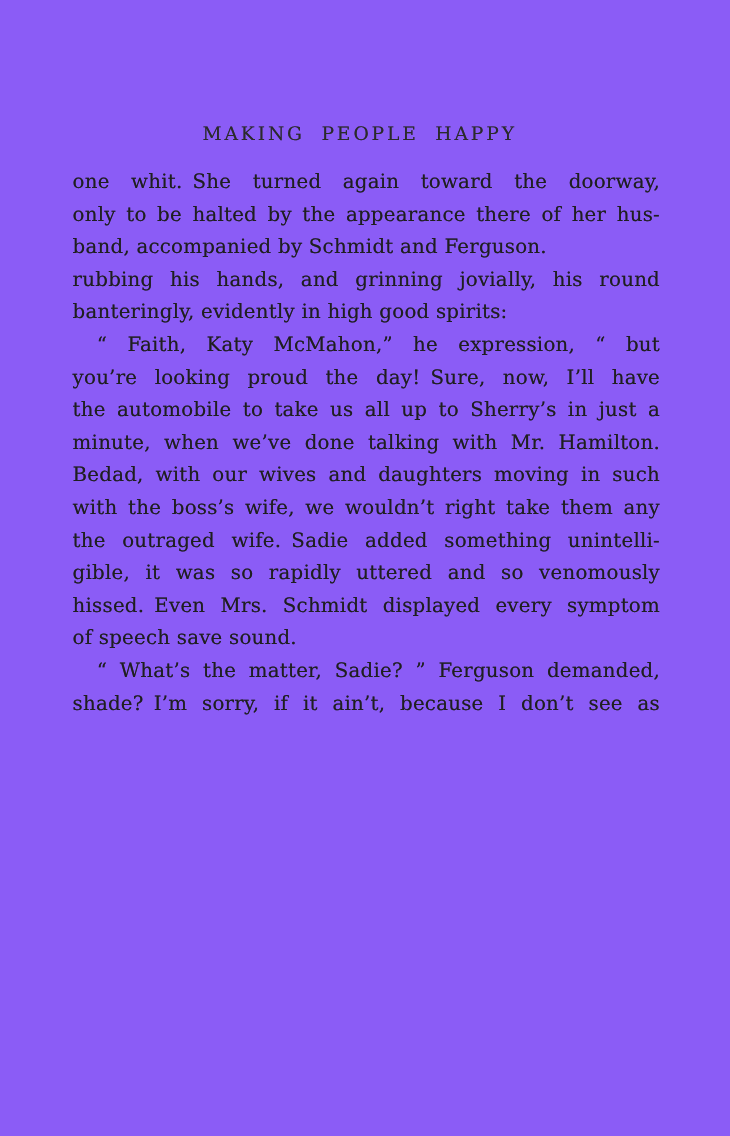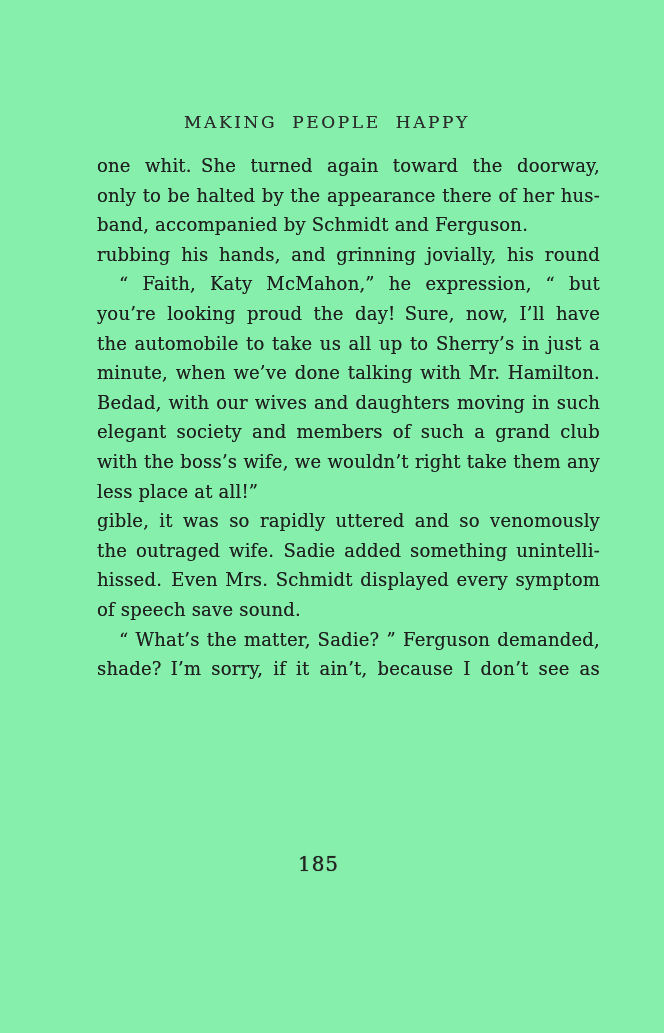--- a/index.html
+++ b/index.html
@@ -4,21 +4,21 @@
 <style>
   html, body {
     margin: 0;
     padding: 0;
     background: #ffffff;
   }
   .book-page {
     position: relative;
     width: 664px;
     height: 1033px;
-    background: #86efac;
+    background: #8b5cf6;
     font-family: "DejaVu Serif", "Liberation Serif", serif;
     color: #1f1f1f;
     overflow: hidden;
   }
   .running-header {
     position: absolute;
     top: 112px;
     left: 66px;
     width: 522px;
     text-align: center;
@@ -37,21 +37,20 @@
     width: 534px;
   }
   .line {
     font-size: 18px;
     line-height: 29.6px;
     letter-spacing: 0.2px;
     text-align: justify;
     text-align-last: justify;
     text-shadow: 0 0 0.55px rgba(25,25,25,0.6);
     white-space: normal;
-    margin-left: 31px;
   }
   .line.last {
     text-align-last: left;
   }
   .line.indent {
     text-indent: 22px;
   }
   .page-number {
     position: absolute;
     top: 852px;
@@ -68,30 +67,28 @@
 <body>
 
 <div class="book-page">
   <div class="running-header">MAKING PEOPLE HAPPY</div>
 
   <div class="body-text">
       <div class="line">one whit. She turned again toward the doorway,</div>
       <div class="line">only to be halted by the appearance there of her hus-</div>
       <div class="line last">band, accompanied by Schmidt and Ferguson.</div>
       <div class="line">rubbing his hands, and grinning jovially, his round</div>
+      <div class="line last">banteringly, evidently in high good spirits:</div>
       <div class="line indent">“ Faith, Katy McMahon,” he expression, “ but</div>
       <div class="line">you’re looking proud the day! Sure, now, I’ll have</div>
       <div class="line">the automobile to take us all up to Sherry’s in just a</div>
       <div class="line">minute, when we’ve done talking with Mr. Hamilton.</div>
       <div class="line">Bedad, with our wives and daughters moving in such</div>
-      <div class="line">elegant society and members of such a grand club</div>
       <div class="line">with the boss’s wife, we wouldn’t right take them any</div>
-      <div class="line last">less place at all!”</div>
+      <div class="line">the outraged wife. Sadie added something unintelli-</div>
       <div class="line">gible, it was so rapidly uttered and so venomously</div>
-      <div class="line">the outraged wife. Sadie added something unintelli-</div>
       <div class="line">hissed. Even Mrs. Schmidt displayed every symptom</div>
       <div class="line last">of speech save sound.</div>
       <div class="line indent">“ What’s the matter, Sadie? ” Ferguson demanded,</div>
       <div class="line">shade? I’m sorry, if it ain’t, because I don’t see as</div>
     </div>
 
-  <div class="page-number">185</div>
 </div>
 
 </body></html>

